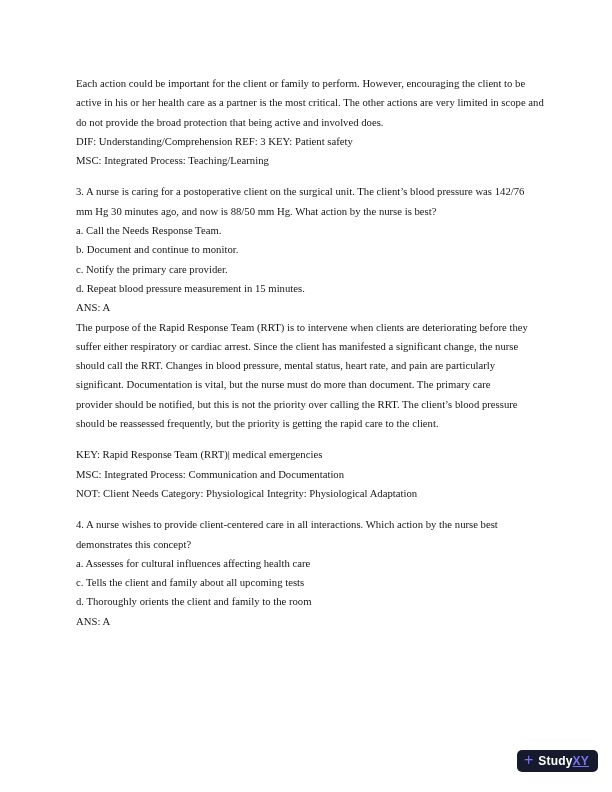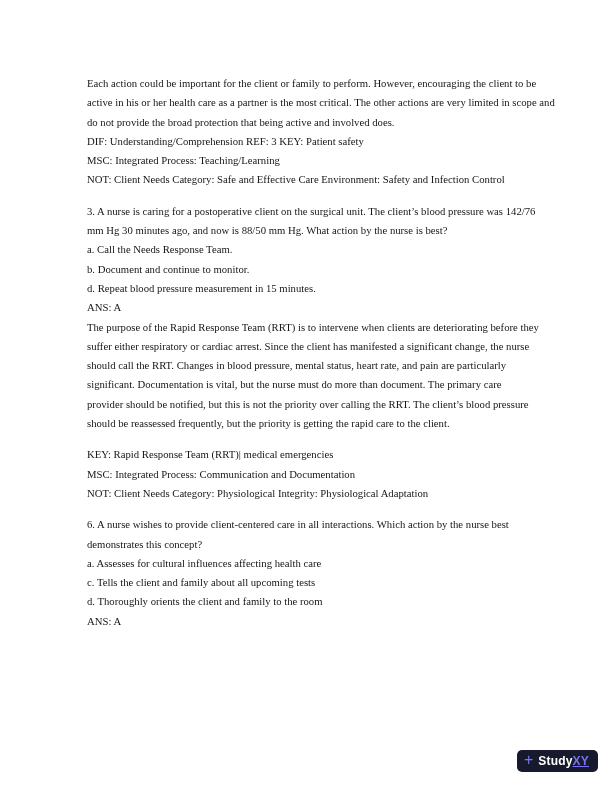--- a/index.html
+++ b/index.html
@@ -10,21 +10,21 @@
     width: 612px;
     height: 792px;
     background: #ffffff;
     position: relative;
     overflow: hidden;
     font-family: "Liberation Serif", "DejaVu Serif", serif;
     color: #161616;
   }
   .doc-content {
     position: absolute;
-    left: 87px;
+    left: 76px;
     top: 74px;
     width: 470px;
     font-size: 10.7px;
     line-height: 19.3px;
     text-align: left;
   }
   .block {
     margin: 0 17px 12px 0;
   }
   .block:last-child {
@@ -66,40 +66,40 @@
 
 <div class="doc-page">
 
   <div class="doc-content">
 
     <p class="para block">Each action could be important for the client or family to perform. However, encouraging the client to be active in his or her health care as a partner is the most critical. The other actions are very limited in scope and do not provide the broad protection that being active and involved does.</p>
 
     <div class="block">
       <p class="line">DIF: Understanding/Comprehension REF: 3 KEY: Patient safety</p>
       <p class="line">MSC: Integrated Process: Teaching/Learning</p>
-      <p class="line">NOT: Client Needs Category: Safe and Effective Care Environment: Safety and Infection Control</p>
     </div>
 
     <div class="block">
       <p class="para">3. A nurse is caring for a postoperative client on the surgical unit. The client’s blood pressure was 142/76 mm Hg 30 minutes ago, and now is 88/50 mm Hg. What action by the nurse is best?</p>
       <p class="line">a. Call the Needs Response Team.</p>
       <p class="line">b. Document and continue to monitor.</p>
+      <p class="line">c. Notify the primary care provider.</p>
       <p class="line">d. Repeat blood pressure measurement in 15 minutes.</p>
       <p class="line">ANS: A</p>
       <p class="para">The purpose of the Rapid Response Team (RRT) is to intervene when clients are deteriorating before they suffer either respiratory or cardiac arrest. Since the client has manifested a significant change, the nurse should call the RRT. Changes in blood pressure, mental status, heart rate, and pain are particularly significant. Documentation is vital, but the nurse must do more than document. The primary care provider should be notified, but this is not the priority over calling the RRT. The client’s blood pressure should be reassessed frequently, but the priority is getting the rapid care to the client.</p>
     </div>
 
     <div class="block">
       <p class="line">KEY: Rapid Response Team (RRT)| medical emergencies</p>
       <p class="line">MSC: Integrated Process: Communication and Documentation</p>
       <p class="line">NOT: Client Needs Category: Physiological Integrity: Physiological Adaptation</p>
     </div>
 
     <div class="block">
-      <p class="para">6. A nurse wishes to provide client-centered care in all interactions. Which action by the nurse best demonstrates this concept?</p>
+      <p class="para">4. A nurse wishes to provide client-centered care in all interactions. Which action by the nurse best demonstrates this concept?</p>
       <p class="line">a. Assesses for cultural influences affecting health care</p>
       <p class="line">c. Tells the client and family about all upcoming tests</p>
       <p class="line">d. Thoroughly orients the client and family to the room</p>
       <p class="line">ANS: A</p>
     </div>
 
   </div>
 
   <div class="brand-badge" style="background: rgb(22, 26, 44); color: rgb(255, 255, 255);">
     <span class="plus" style="color: rgb(123, 114, 240);">+</span>

